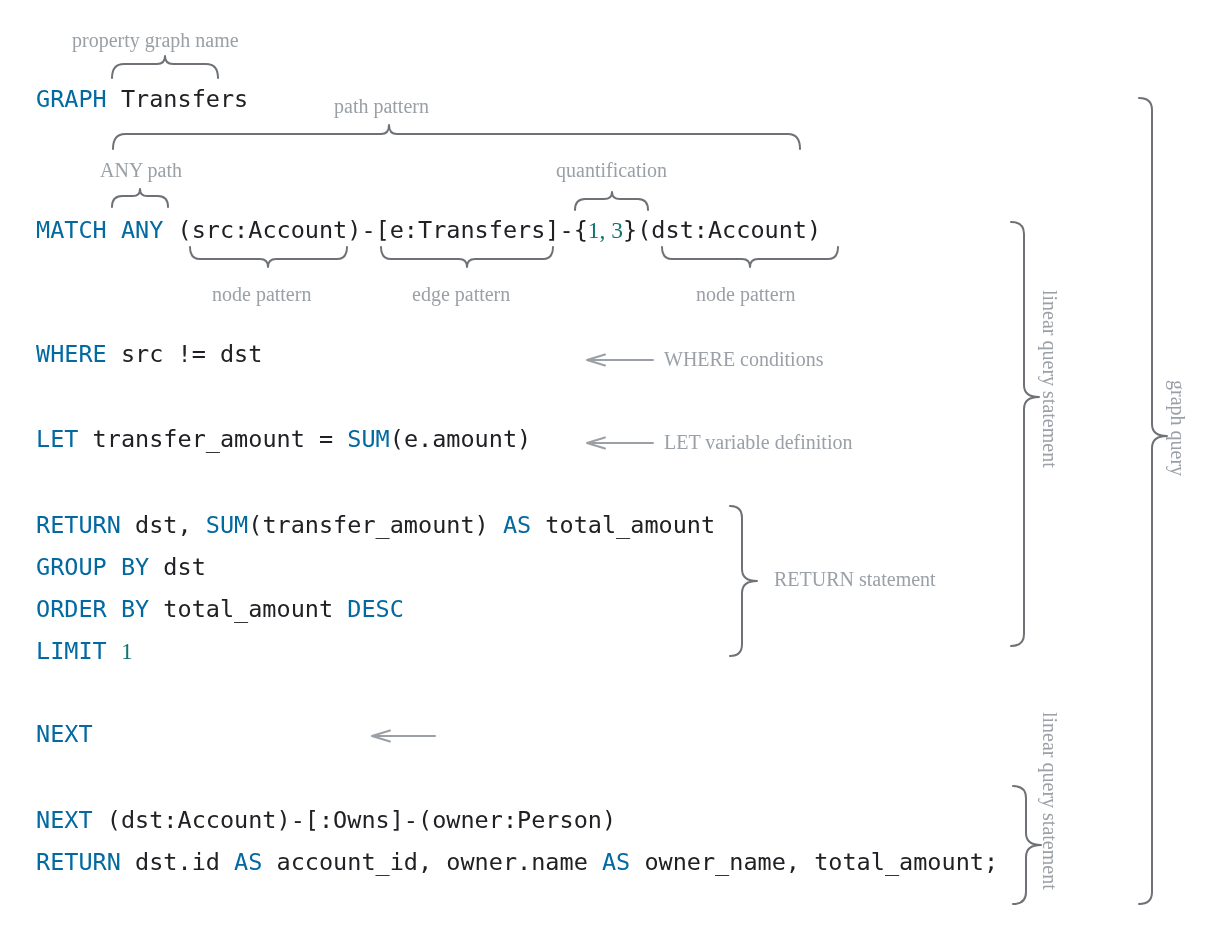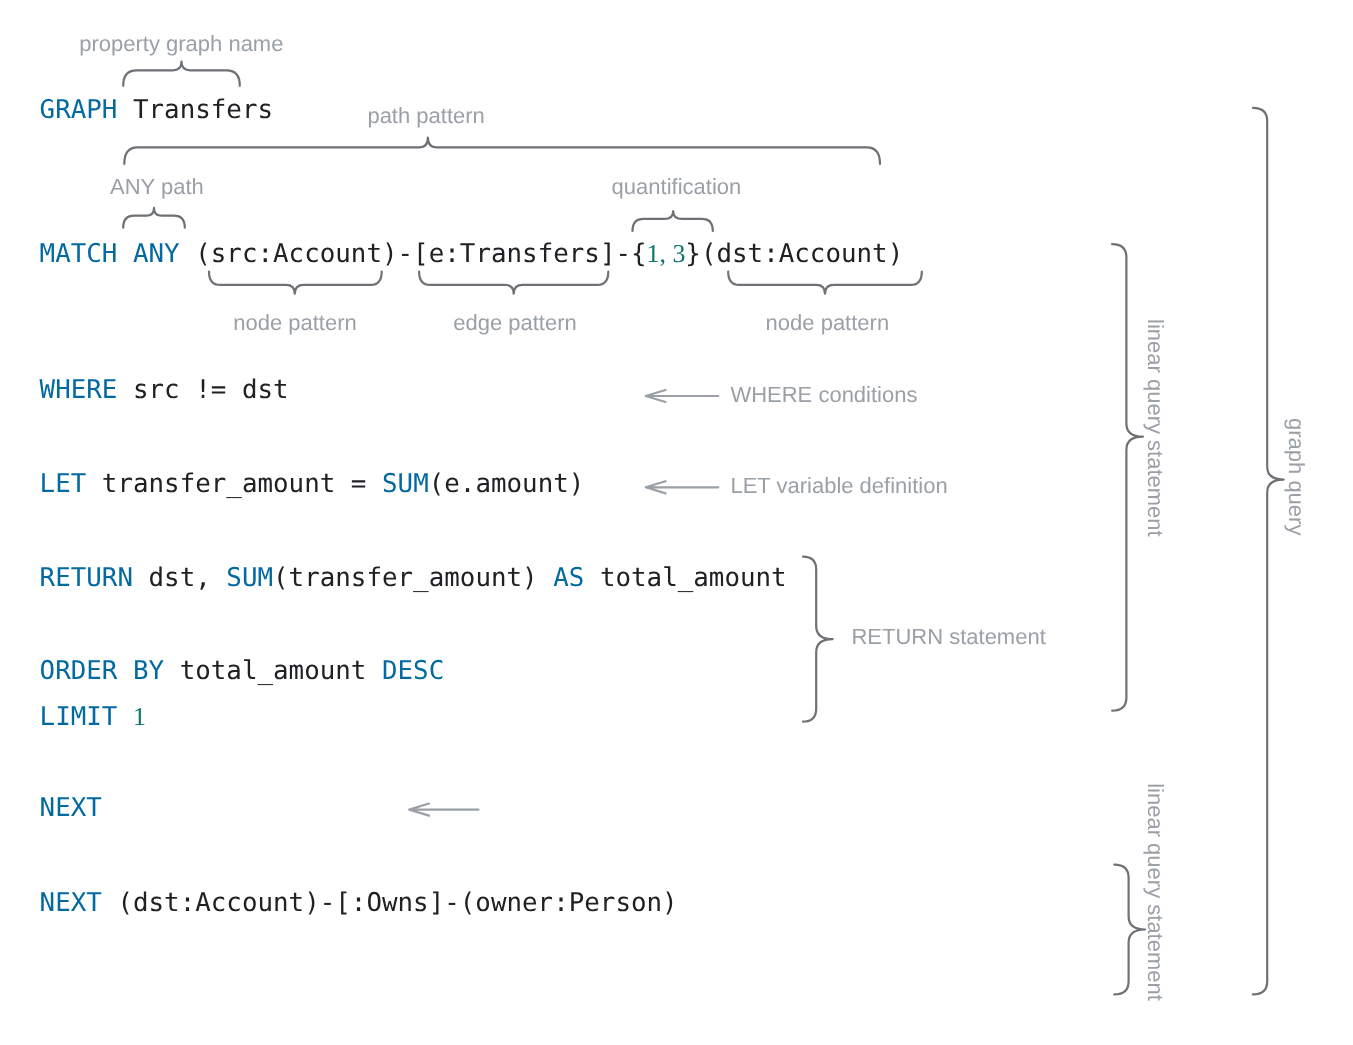--- a/index.html
+++ b/index.html
@@ -5,21 +5,21 @@
   html,body{margin:0;padding:0;background:#ffffff;}
   #canvas{position:relative;width:1230px;height:950px;background:#ffffff;overflow:hidden;
           font-family:"Liberation Sans",sans-serif;}
   #overlay{position:absolute;left:0;top:0;pointer-events:none;}
   .code-line{position:absolute;left:36px;white-space:pre;
              font-family:"DejaVu Sans Mono","Liberation Mono",monospace;
              font-size:23.5px;line-height:28px;color:#202124;}
   .seg-pl{color:#202124;}
   .seg-kw{color:#0369a1;}
   .seg-lit{color:#0f766e;font-family:Liberation Serif, serif;}
-  .label{position:absolute;font-size:20px;line-height:24px;color:#9AA0A6;white-space:pre;}
+  .label{position:absolute;font-size:20px;line-height:24px;color:#9AA0A6;white-space:pre;font-family:Liberation Serif, serif;}
   .vlabel{writing-mode:vertical-rl;}
 </style>
 </head>
 <body>
 
 <div id="canvas">
 
   <svg id="overlay" width="1230" height="950" viewBox="0 0 1230 950">
     <g stroke="#6E7276" stroke-width="2" fill="none" stroke-linecap="round" stroke-linejoin="round">
       <path d="M 112,78 Q 112,64 124,64 L 157,64 Q 165,64 165,56 Q 165,64 173,64 L 206,64 Q 218,64 218,78"></path>
@@ -39,24 +39,26 @@
       <path d="M 653,443 L 588,443 M 605,437.5 L 587,443 L 605,448.5"></path>
       <path d="M 435,736 L 373,736 M 390,730.5 L 372,736 L 390,741.5"></path>
     </g>
   </svg>
 
   <div class="code-line" style="top:85px"><span class="seg-kw">GRAPH</span><span class="seg-pl"> Transfers</span></div>
   <div class="code-line" style="top:216px"><span class="seg-kw">MATCH ANY</span><span class="seg-pl"> (src:Account)-[e:Transfers]-{</span><span class="seg-lit">1, 3</span><span class="seg-pl">}(dst:Account)</span></div>
   <div class="code-line" style="top:340px"><span class="seg-kw">WHERE</span><span class="seg-pl"> src != dst</span></div>
   <div class="code-line" style="top:425px"><span class="seg-kw">LET</span><span class="seg-pl"> transfer_amount = </span><span class="seg-kw">SUM</span><span class="seg-pl">(e.amount)</span></div>
   <div class="code-line" style="top:511px"><span class="seg-kw">RETURN</span><span class="seg-pl"> dst, </span><span class="seg-kw">SUM</span><span class="seg-pl">(transfer_amount) </span><span class="seg-kw">AS</span><span class="seg-pl"> total_amount</span></div>
+  <div class="code-line" style="top:553px"><span class="seg-kw">GROUP BY</span><span class="seg-pl"> dst</span></div>
   <div class="code-line" style="top:595px"><span class="seg-kw">ORDER BY</span><span class="seg-pl"> total_amount </span><span class="seg-kw">DESC</span></div>
   <div class="code-line" style="top:637px"><span class="seg-kw">LIMIT</span><span class="seg-pl"> </span><span class="seg-lit">1</span></div>
   <div class="code-line" style="top:720px"><span class="seg-kw">NEXT</span></div>
   <div class="code-line" style="top:806px"><span class="seg-kw">NEXT</span><span class="seg-pl"> (dst:Account)-[:Owns]-(owner:Person)</span></div>
+  <div class="code-line" style="top:848px"><span class="seg-kw">RETURN</span><span class="seg-pl"> dst.id </span><span class="seg-kw">AS</span><span class="seg-pl"> account_id, owner.name </span><span class="seg-kw">AS</span><span class="seg-pl"> owner_name, total_amount;</span></div>
 
   <div class="label" style="left:72px;top:28px">property graph name</div>
   <div class="label" style="left:334px;top:94px">path pattern</div>
   <div class="label" style="left:100px;top:158px">ANY path</div>
   <div class="label" style="left:556px;top:158px">quantification</div>
   <div class="label" style="left:212px;top:282px">node pattern</div>
   <div class="label" style="left:412px;top:282px">edge pattern</div>
   <div class="label" style="left:696px;top:282px">node pattern</div>
   <div class="label" style="left:664px;top:347px">WHERE conditions</div>
   <div class="label" style="left:664px;top:430px">LET variable definition</div>

